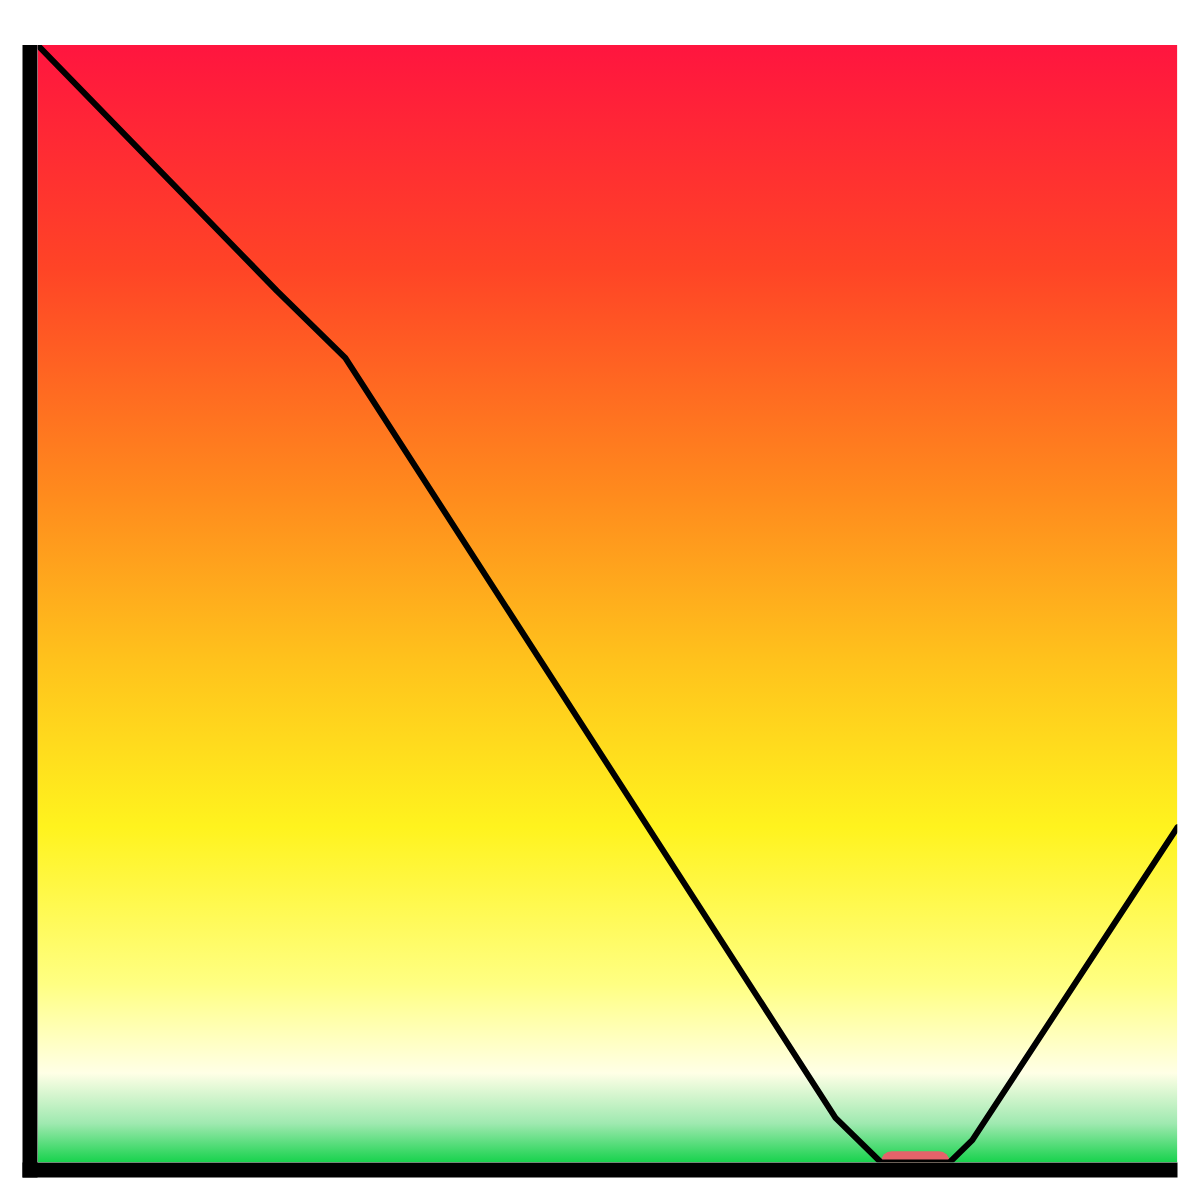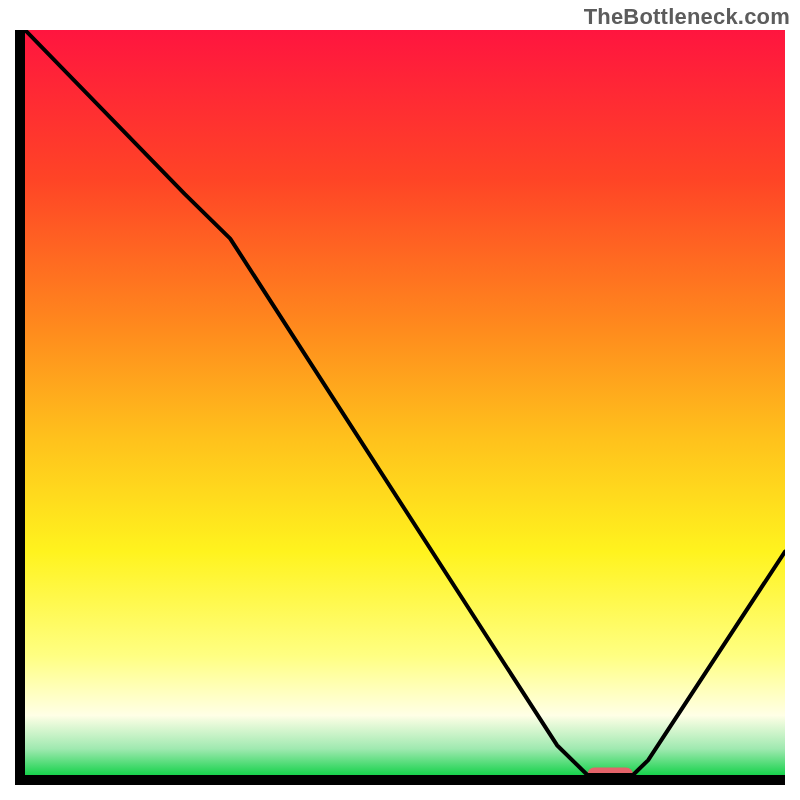--- a/index.html
+++ b/index.html
@@ -56,21 +56,20 @@
     width: 760px;
     height: 745px;
     pointer-events: none;
   }
 </style>
 </head>
 <body>
 
 <div class="outer">
 
-  <div class="watermark">TheBottleneck.com</div>
 
   <div class="plot-frame">
     <div class="plot-inner">
 
       <svg class="bg" viewBox="0 0 760 745" preserveAspectRatio="none">
         <defs>
           <linearGradient id="heat" x1="0" y1="0" x2="0" y2="1">
               <stop offset="0%" stop-color="#ff153f"></stop>
               <stop offset="20%" stop-color="#ff4426"></stop>
               <stop offset="40%" stop-color="#ff8a1d"></stop>

